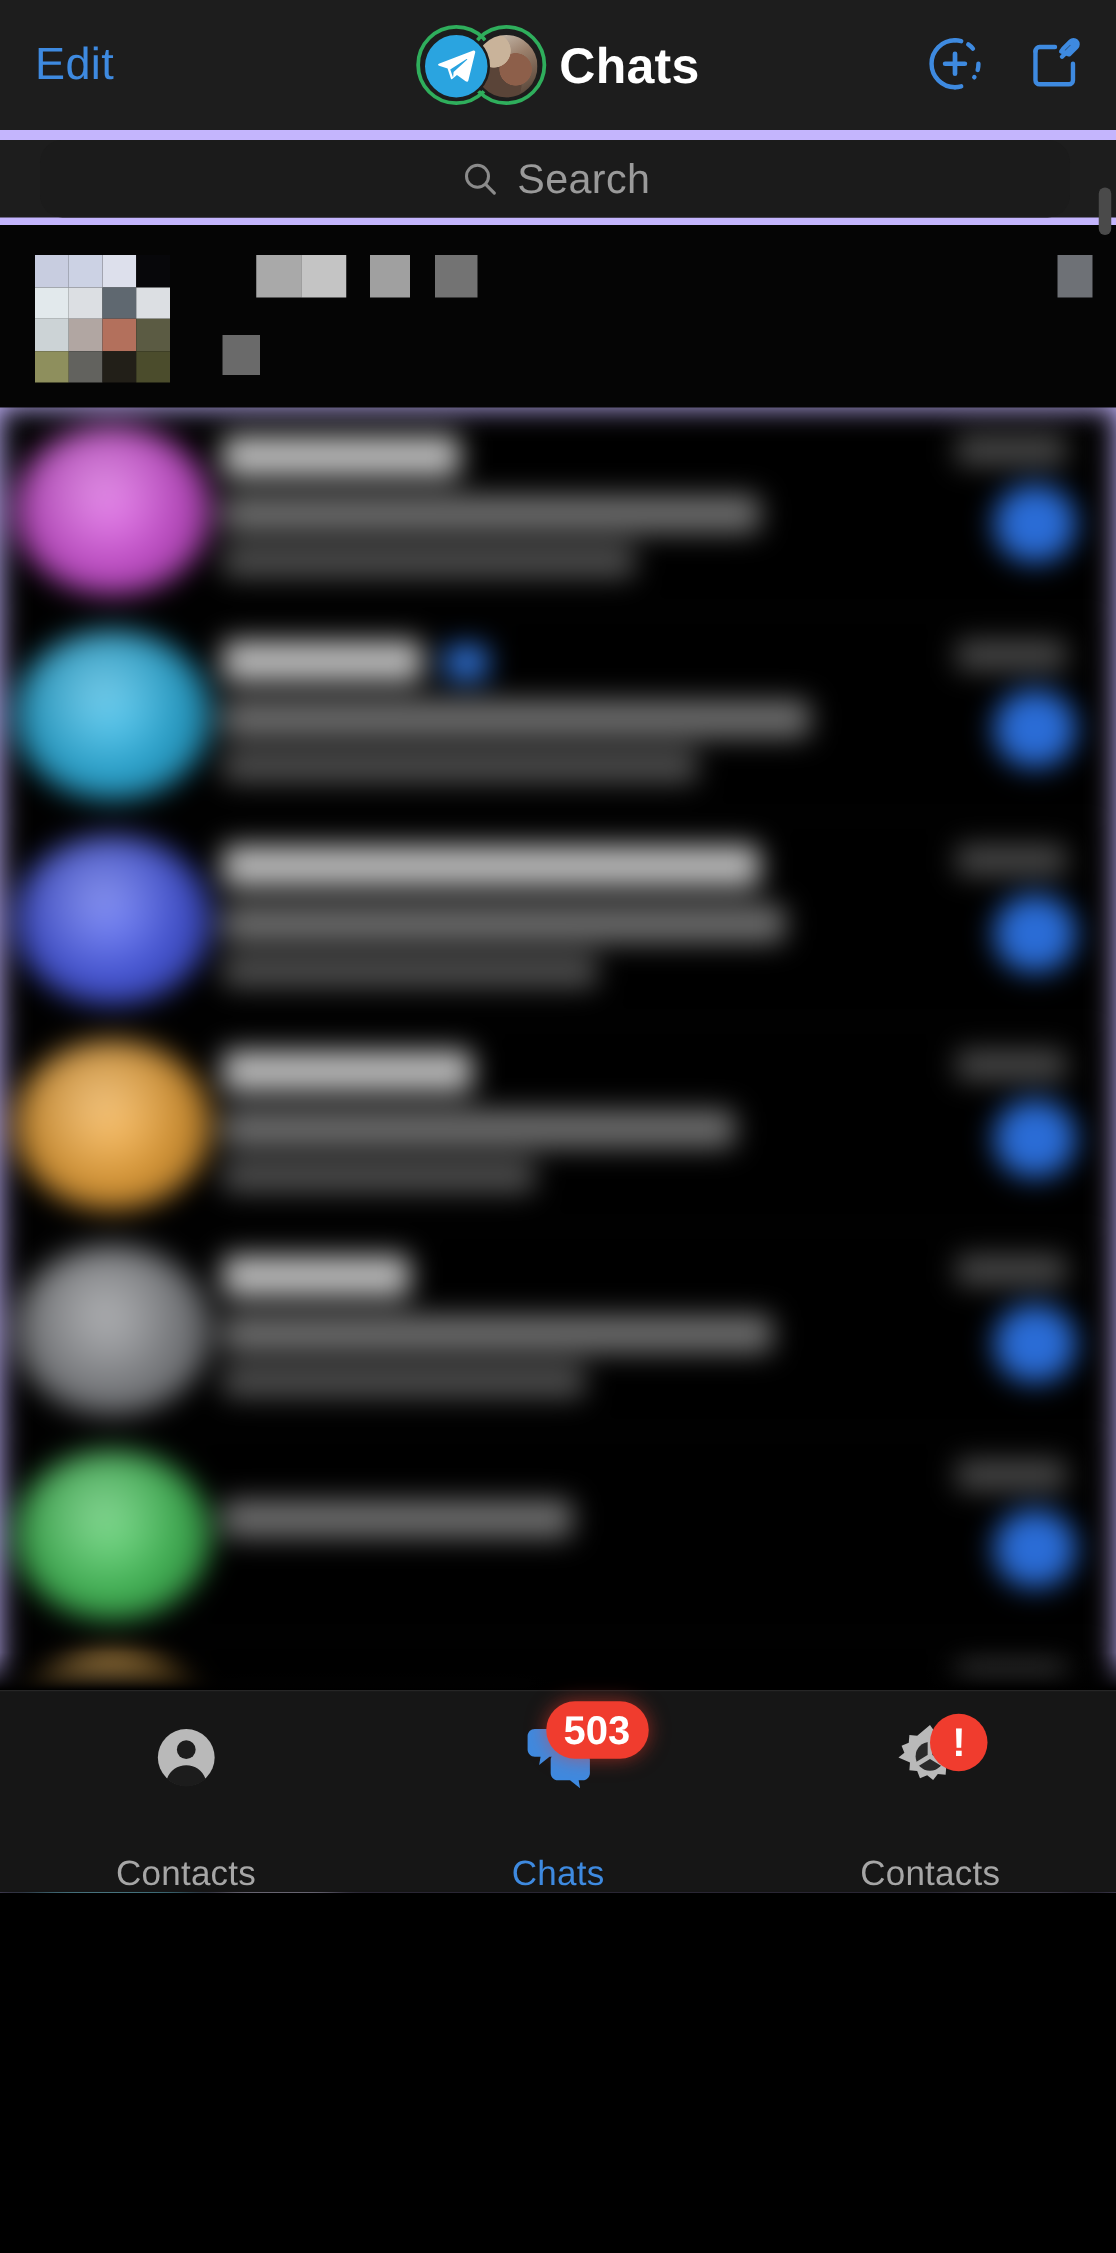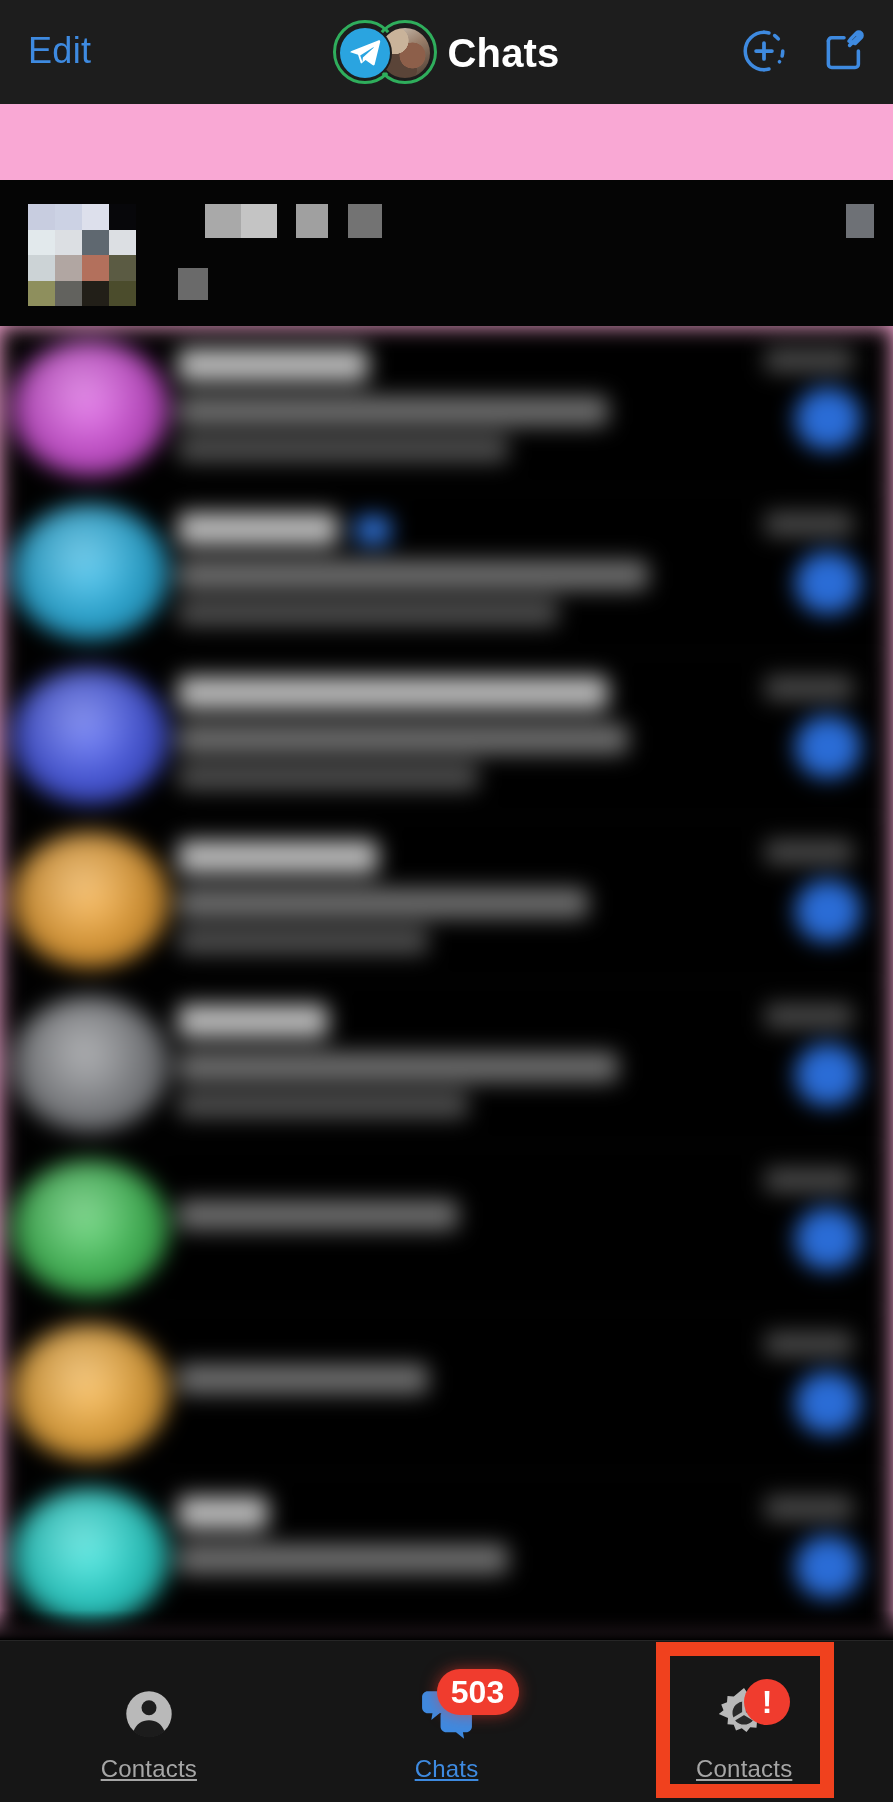--- a/index.html
+++ b/index.html
@@ -5,22 +5,22 @@
 <style>
   * { margin:0; padding:0; box-sizing:border-box; }
   html, body {
     width:893px; height:1802px;
     background:#000;
     font-family:"Liberation Sans", sans-serif;
     overflow:hidden;
   }
   #phone {
     position:relative;
-    width:893px; height:1802px;
-    background:#f9a8d4;
+    width:893px; height:1514px;
+    background:#c4b5fd;
     overflow:hidden;
   }
 
   
   .header {
     position:absolute; top:0; left:0;
     width:893px; height:104px;
     background:#1d1d1d;
     display:flex; align-items:center;
     z-index:20;
@@ -200,35 +200,34 @@
     position:absolute; bottom:0; left:0;
     width:893px; height:162px;
     background:#161616;
     border-top:1px solid #262626;
     display:flex; align-items:flex-start;
     z-index:30;
   }
   .tab {
     flex:1;
     display:flex; flex-direction:column;
-    align-items:center; justify-content:center;
+    align-items:center; justify-content:space-between;
     padding-top:22px;
     position:relative; height:162px;
   }
   .tab-ic-wrap {
     position:relative;
     width:64px; height:62px;
     display:flex; align-items:center; justify-content:center;
   }
   .tab-ic { display:block; }
   .tab-label {
     margin-top:10px;
-    font-size:24px;
+    font-size:28px;
     letter-spacing:.2px;
-    text-decoration:underline;
   }
   .tab-label.inactive { color:#a6a6a6; }
   .tab-label.active   { color:#3e8ae0; }
 
   .badge-count {
     position:absolute; top:-14px; left:22px;
     min-width:82px; height:46px;
     background:#f03c2e;
     border-radius:23px;
     color:#fff; font-size:32px; font-weight:bold;
@@ -305,20 +304,30 @@
         <svg class="hdr-ic" viewBox="0 0 24 24" aria-hidden="true">
           <path d="M19.6 4.4 14.7 9.3M4.5 7.2v11.1c0 .9.7 1.6 1.6 1.6h11.2c.9 0 1.6-.7 1.6-1.6V12" fill="none" stroke="#3e8ae0" stroke-width="1.7" stroke-linecap="round" stroke-linejoin="round"></path>
           <path d="M4.5 7.2c0-.9.7-1.6 1.6-1.6H12" fill="none" stroke="#3e8ae0" stroke-width="1.7" stroke-linecap="round"></path>
           <path d="M15.2 6.2 18 3.4a1.5 1.5 0 0 1 2.2 2.2l-2.8 2.8-3-1.1.8-1.1z" fill="none" stroke="#3e8ae0" stroke-width="1.7" stroke-linejoin="round"></path>
           <path d="M17.9 3.6 20.4 6.1" fill="none" stroke="#3e8ae0" stroke-width="1.7"></path>
         </svg>
       </div>
     </div>
   </div>
 
+  <div class="search-wrap">
+    <div class="search-bar">
+      <svg class="search-ic" viewBox="0 0 24 24" aria-hidden="true">
+        <circle cx="10.5" cy="10.5" r="6.6" fill="none" stroke="#b6b6b6" stroke-width="1.8"></circle>
+        <path d="M15.4 15.4 20.6 20.6" stroke="#b6b6b6" stroke-width="1.9" stroke-linecap="round" fill="none"></path>
+      </svg>
+      <span class="search-ph">Search</span>
+    </div>
+    <div class="scroll-thumb"></div>
+  </div>
 
   <div class="pixel-row">
     <div class="mosaic mos-avatar">
         <i style="background: rgb(200, 205, 224);"></i>
         <i style="background: rgb(204, 210, 228);"></i>
         <i style="background: rgb(221, 224, 236);"></i>
         <i style="background: rgb(7, 7, 10);"></i>
         <i style="background: rgb(226, 233, 236);"></i>
         <i style="background: rgb(220, 223, 227);"></i>
         <i style="background: rgb(95, 104, 112);"></i>

